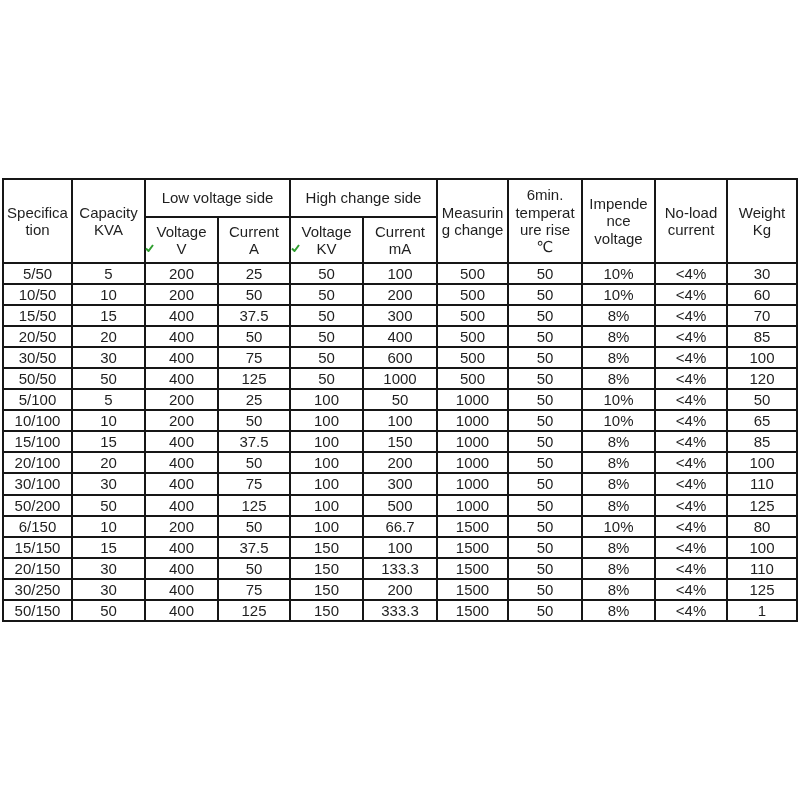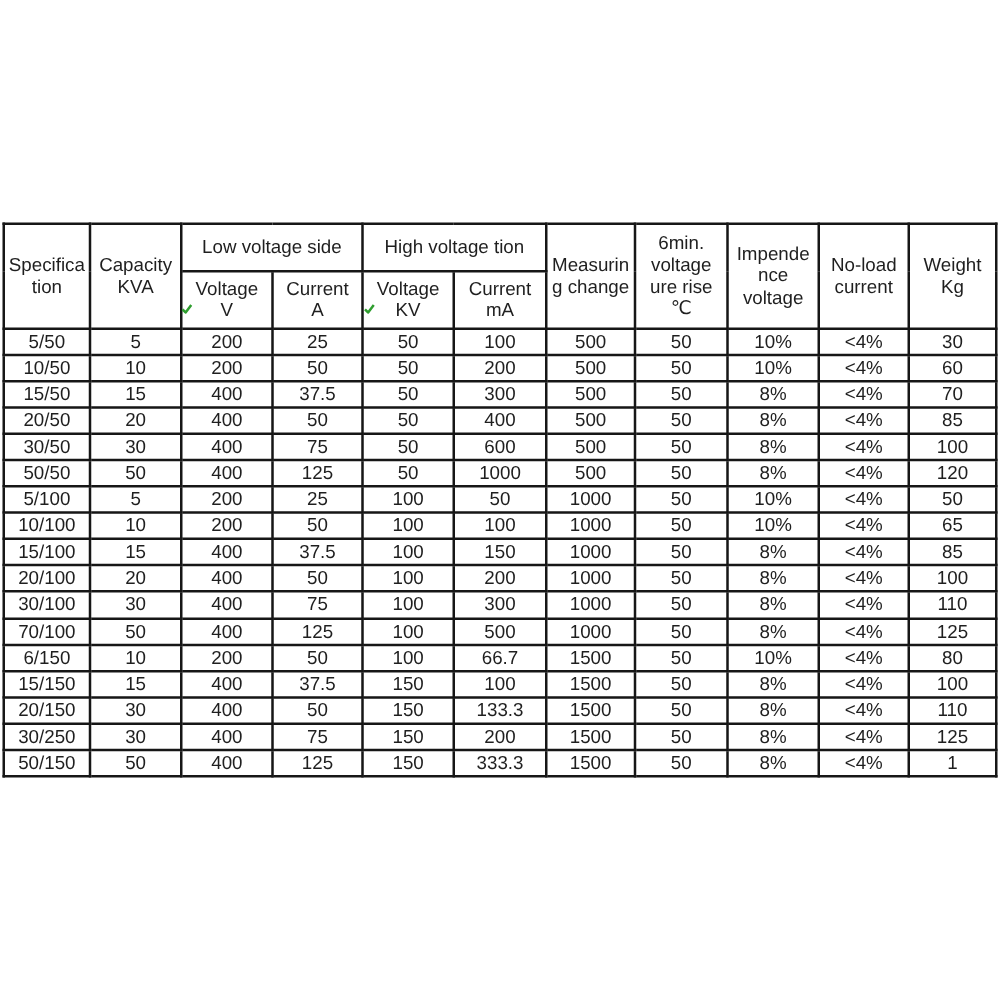--- a/index.html
+++ b/index.html
@@ -82,25 +82,25 @@
         <col style="width:72px">
         <col style="width:70px">
       </colgroup>
       <thead>
         <tr class="group-row">
           <th rowspan="2">Specifica
 tion</th>
           <th rowspan="2">Capacity
 KVA</th>
           <th colspan="2">Low voltage side</th>
-          <th colspan="2">High voltage tion</th>
+          <th colspan="2">High change side</th>
           <th rowspan="2">Measurin
 g change</th>
           <th rowspan="2">6min.
-voltage
+temperat
 ure rise
 ℃</th>
           <th rowspan="2">Impende
 nce
 voltage</th>
           <th rowspan="2">No-load
 current</th>
           <th rowspan="2">Weight
 Kg</th>
         </tr>
@@ -253,21 +253,21 @@
             <td>75</td>
             <td>100</td>
             <td>300</td>
             <td>1000</td>
             <td>50</td>
             <td>8%</td>
             <td>&lt;4%</td>
             <td>110</td>
           </tr>
           <tr>
-            <td>70/100</td>
+            <td>50/200</td>
             <td>50</td>
             <td>400</td>
             <td>125</td>
             <td>100</td>
             <td>500</td>
             <td>1000</td>
             <td>50</td>
             <td>8%</td>
             <td>&lt;4%</td>
             <td>125</td>

